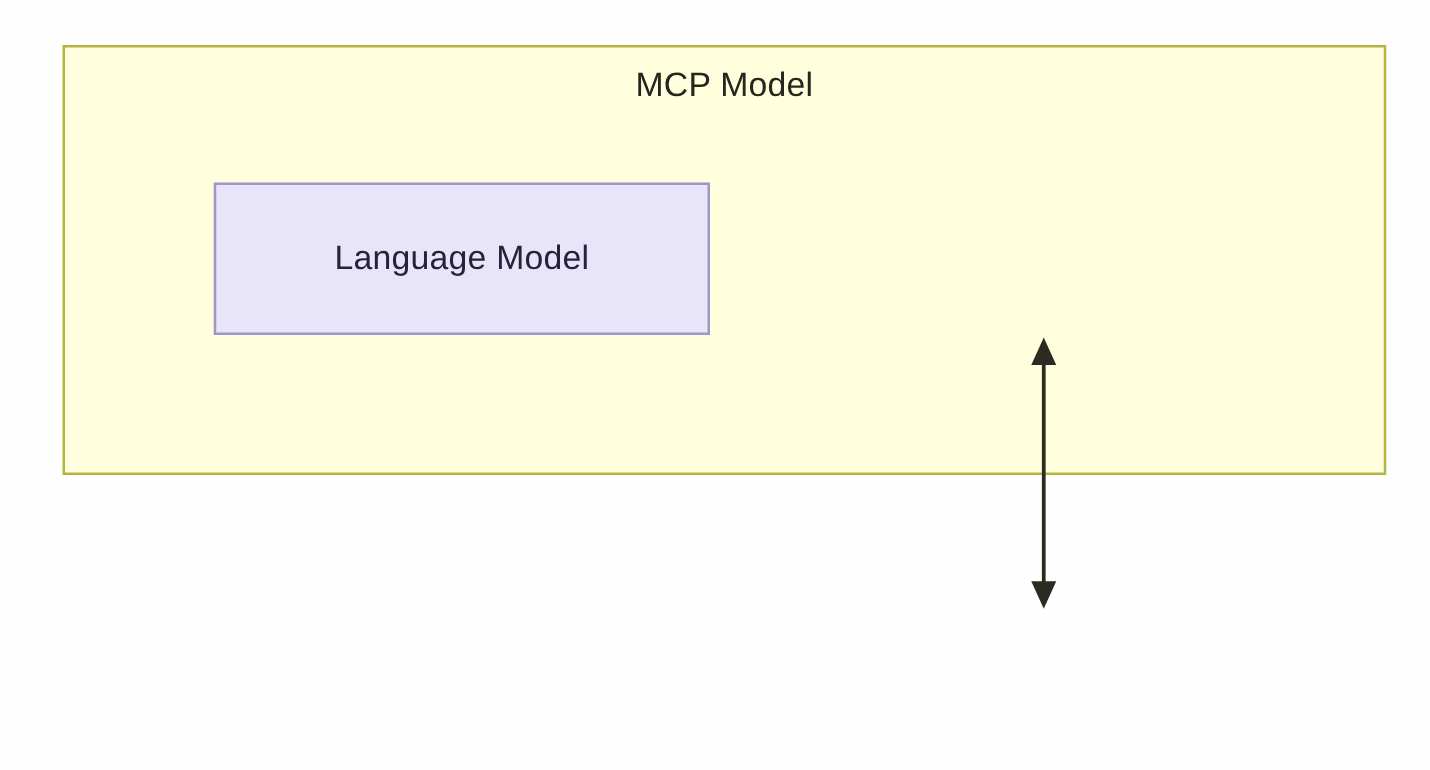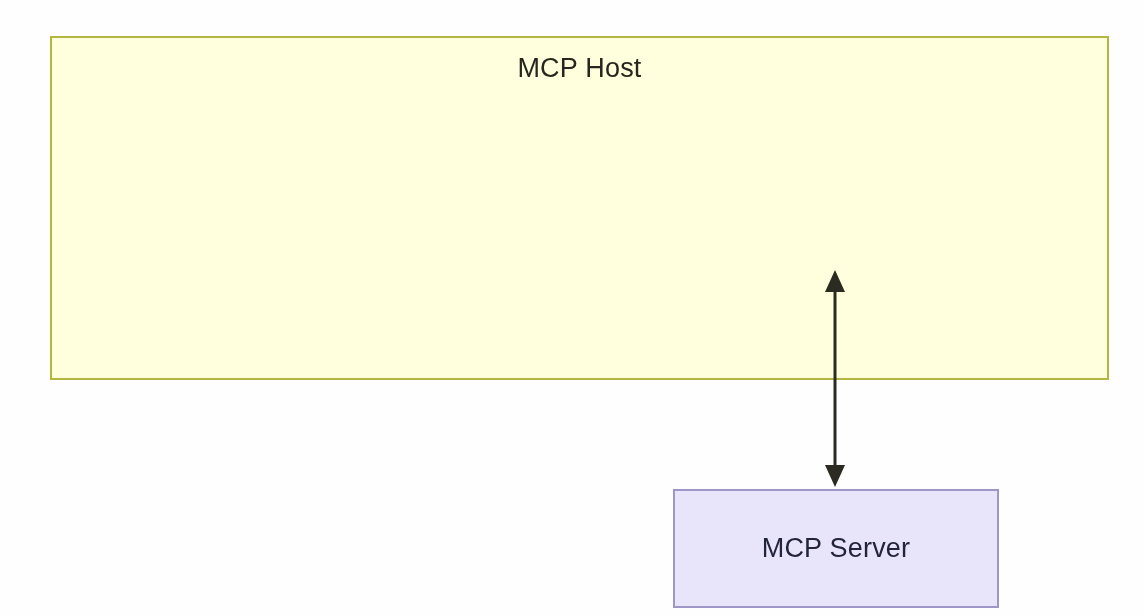--- a/index.html
+++ b/index.html
@@ -92,28 +92,28 @@
     height: 616px;
     pointer-events: none;
   }
 </style>
 </head>
 <body>
 
 <div id="canvas" style="background: rgb(253, 254, 253);">
 
   <div class="node host-box" style="left: 50px; top: 36px; width: 1059px; height: 344px; background: rgb(255, 255, 221); border-color: rgb(181, 182, 66);">
-    <span class="node-label" style="color: rgb(38, 38, 31);">MCP Host</span>
+    <span class="node-label" style="color: rgb(38, 38, 31);">MCP Model</span>
+  </div>
+
+  <div class="node component-box lm-box" style="left: 171px; top: 146px; width: 397px; height: 122px; background: rgb(232, 229, 251); border-color: rgb(159, 150, 200);">
+    <span class="node-label" style="color: rgb(35, 36, 58);">Language Model</span>
   </div>
 
 
-
-  <div class="node component-box server-box" style="left: 673px; top: 489px; width: 326px; height: 119px; background: rgb(232, 229, 251); border-color: rgb(159, 150, 200);">
-    <span class="node-label" style="color: rgb(35, 36, 58);">MCP Server</span>
-  </div>
 
   <svg id="connector-layer" viewBox="0 0 1144 616">
     <g>
       <line id="edge-line" x1="835" y1="278.8" x2="835" y2="478.2" stroke="#2b2b22" stroke-width="3"></line>
       <polygon id="edge-arrow-up" points="835,270 845,292 825,292" fill="#2b2b22"></polygon>
       <polygon id="edge-arrow-down" points="835,487 845,465 825,465" fill="#2b2b22"></polygon>
     </g>
   </svg>
 
 </div>

